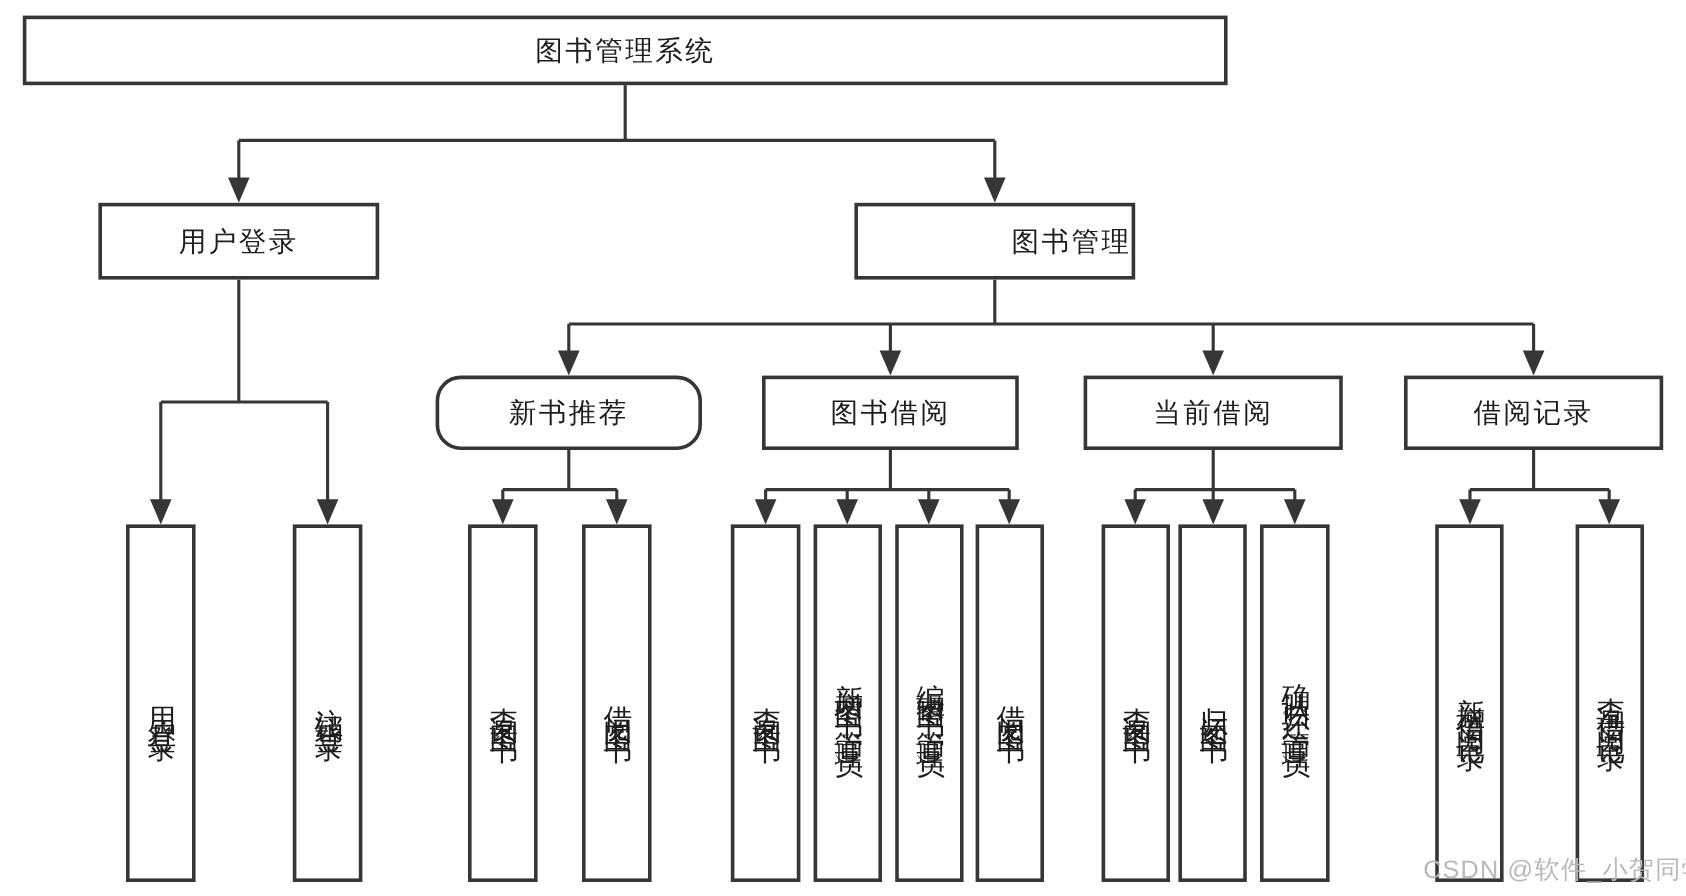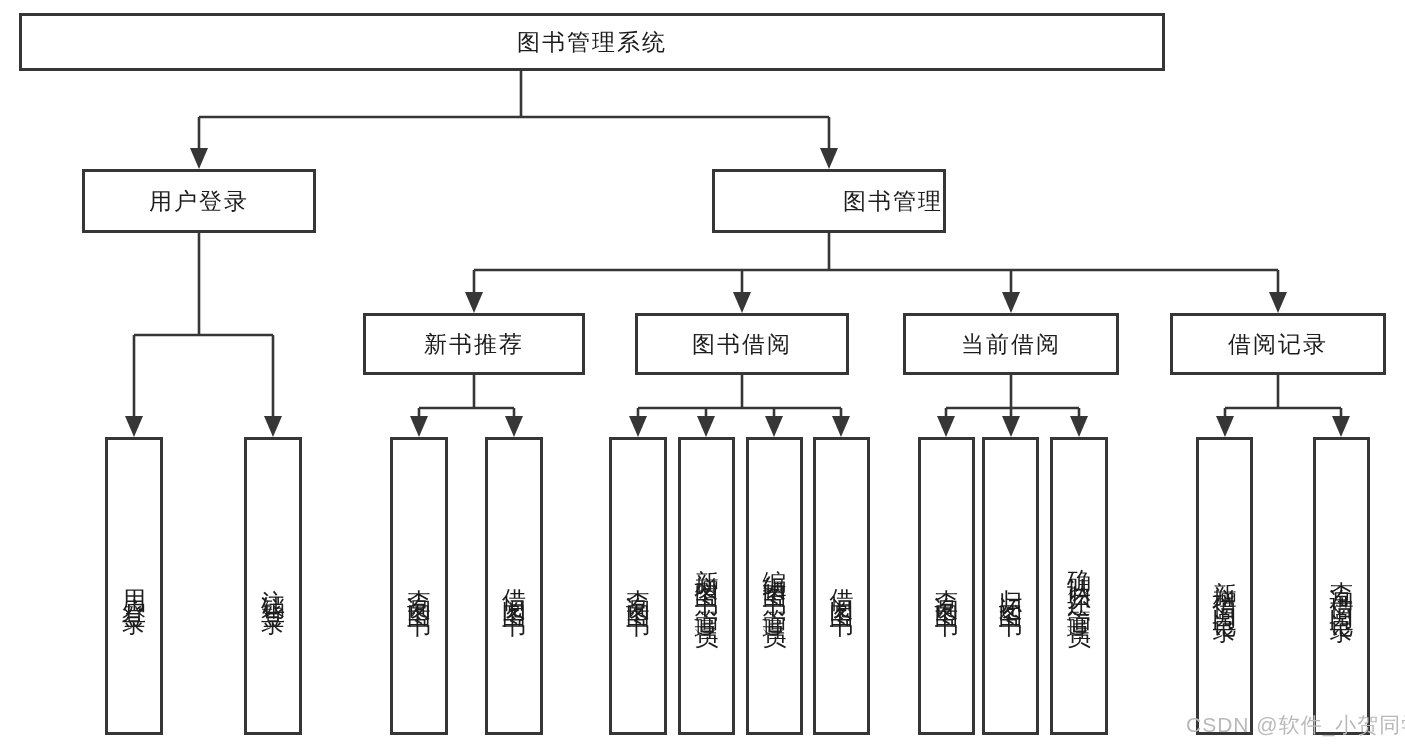--- a/index.html
+++ b/index.html
@@ -17,24 +17,24 @@
     border:3px solid var(--line);
     display:flex;align-items:center;justify-content:center;
     color:var(--text);font-size:23px;letter-spacing:2px;white-space:nowrap;
   }
   .leaf{font-size:24px;}
   .vtext{
     writing-mode:vertical-rl;text-orientation:mixed;
     letter-spacing:8px;line-height:1;white-space:nowrap;
   }
   
-  #n-root{left:19px;top:13px;width:1146px;height:58px;justify-content:center;}
+  #n-root{left:19px;top:13px;width:1004px;height:58px;justify-content:center;}
   #n-l2a{left:82px;top:169px;width:234px;height:64px;}
   #n-l2b{left:712px;top:169px;width:234px;height:64px;justify-content:flex-end;}
-  #n-l3a{left:363px;top:313px;width:222px;height:62px;}
+  #n-l3a{left:363px;top:313px;width:222px;height:62px;border-radius:21px;}
   #n-l3b{left:635px;top:313px;width:214px;height:62px;}
   #n-l3c{left:903px;top:313px;width:216px;height:62px;text-align:right;}
   #n-l3d{left:1170px;top:313px;width:216px;height:62px;}
   .leaf{top:437px;height:298px;}
   #n-g1a{left:105px;width:58px;}
   #n-g1b{left:244px;width:58px;}
   #n-g2a{left:390px;width:58px;}
   #n-g2b{left:485px;width:58px;}
   #n-g3a{left:609px;width:58px;}
   #n-g3b{left:678px;width:57px;}

